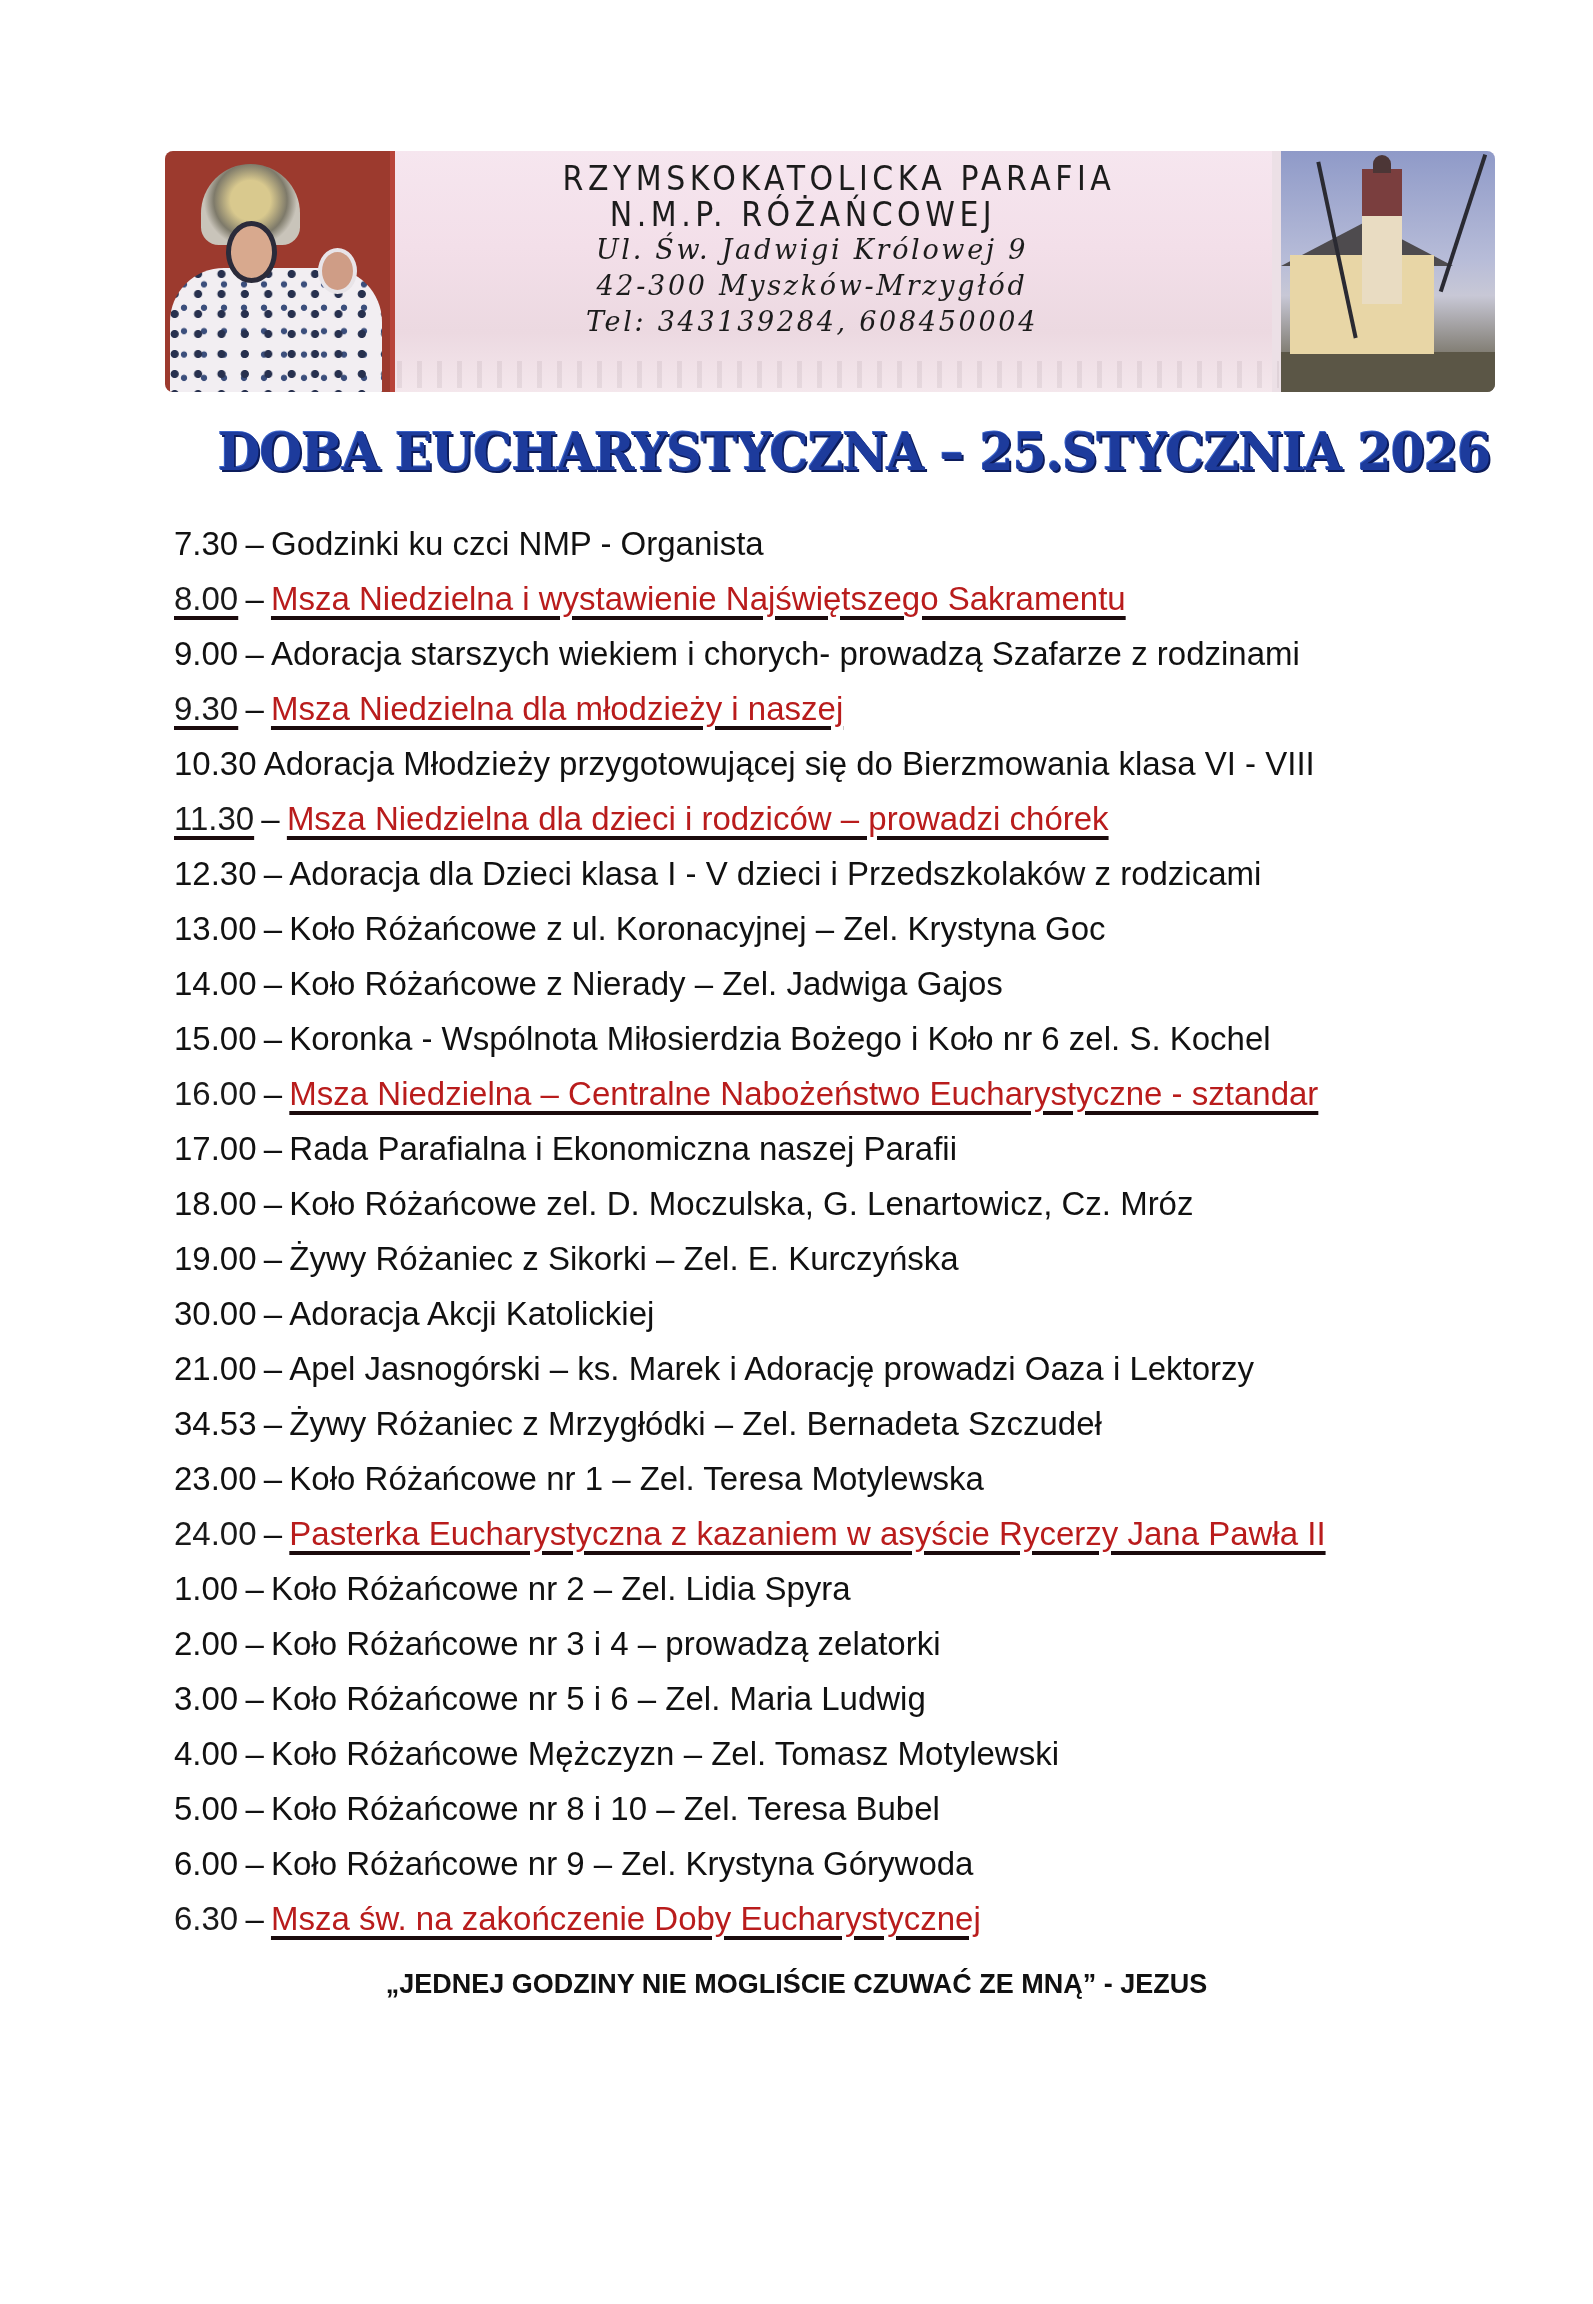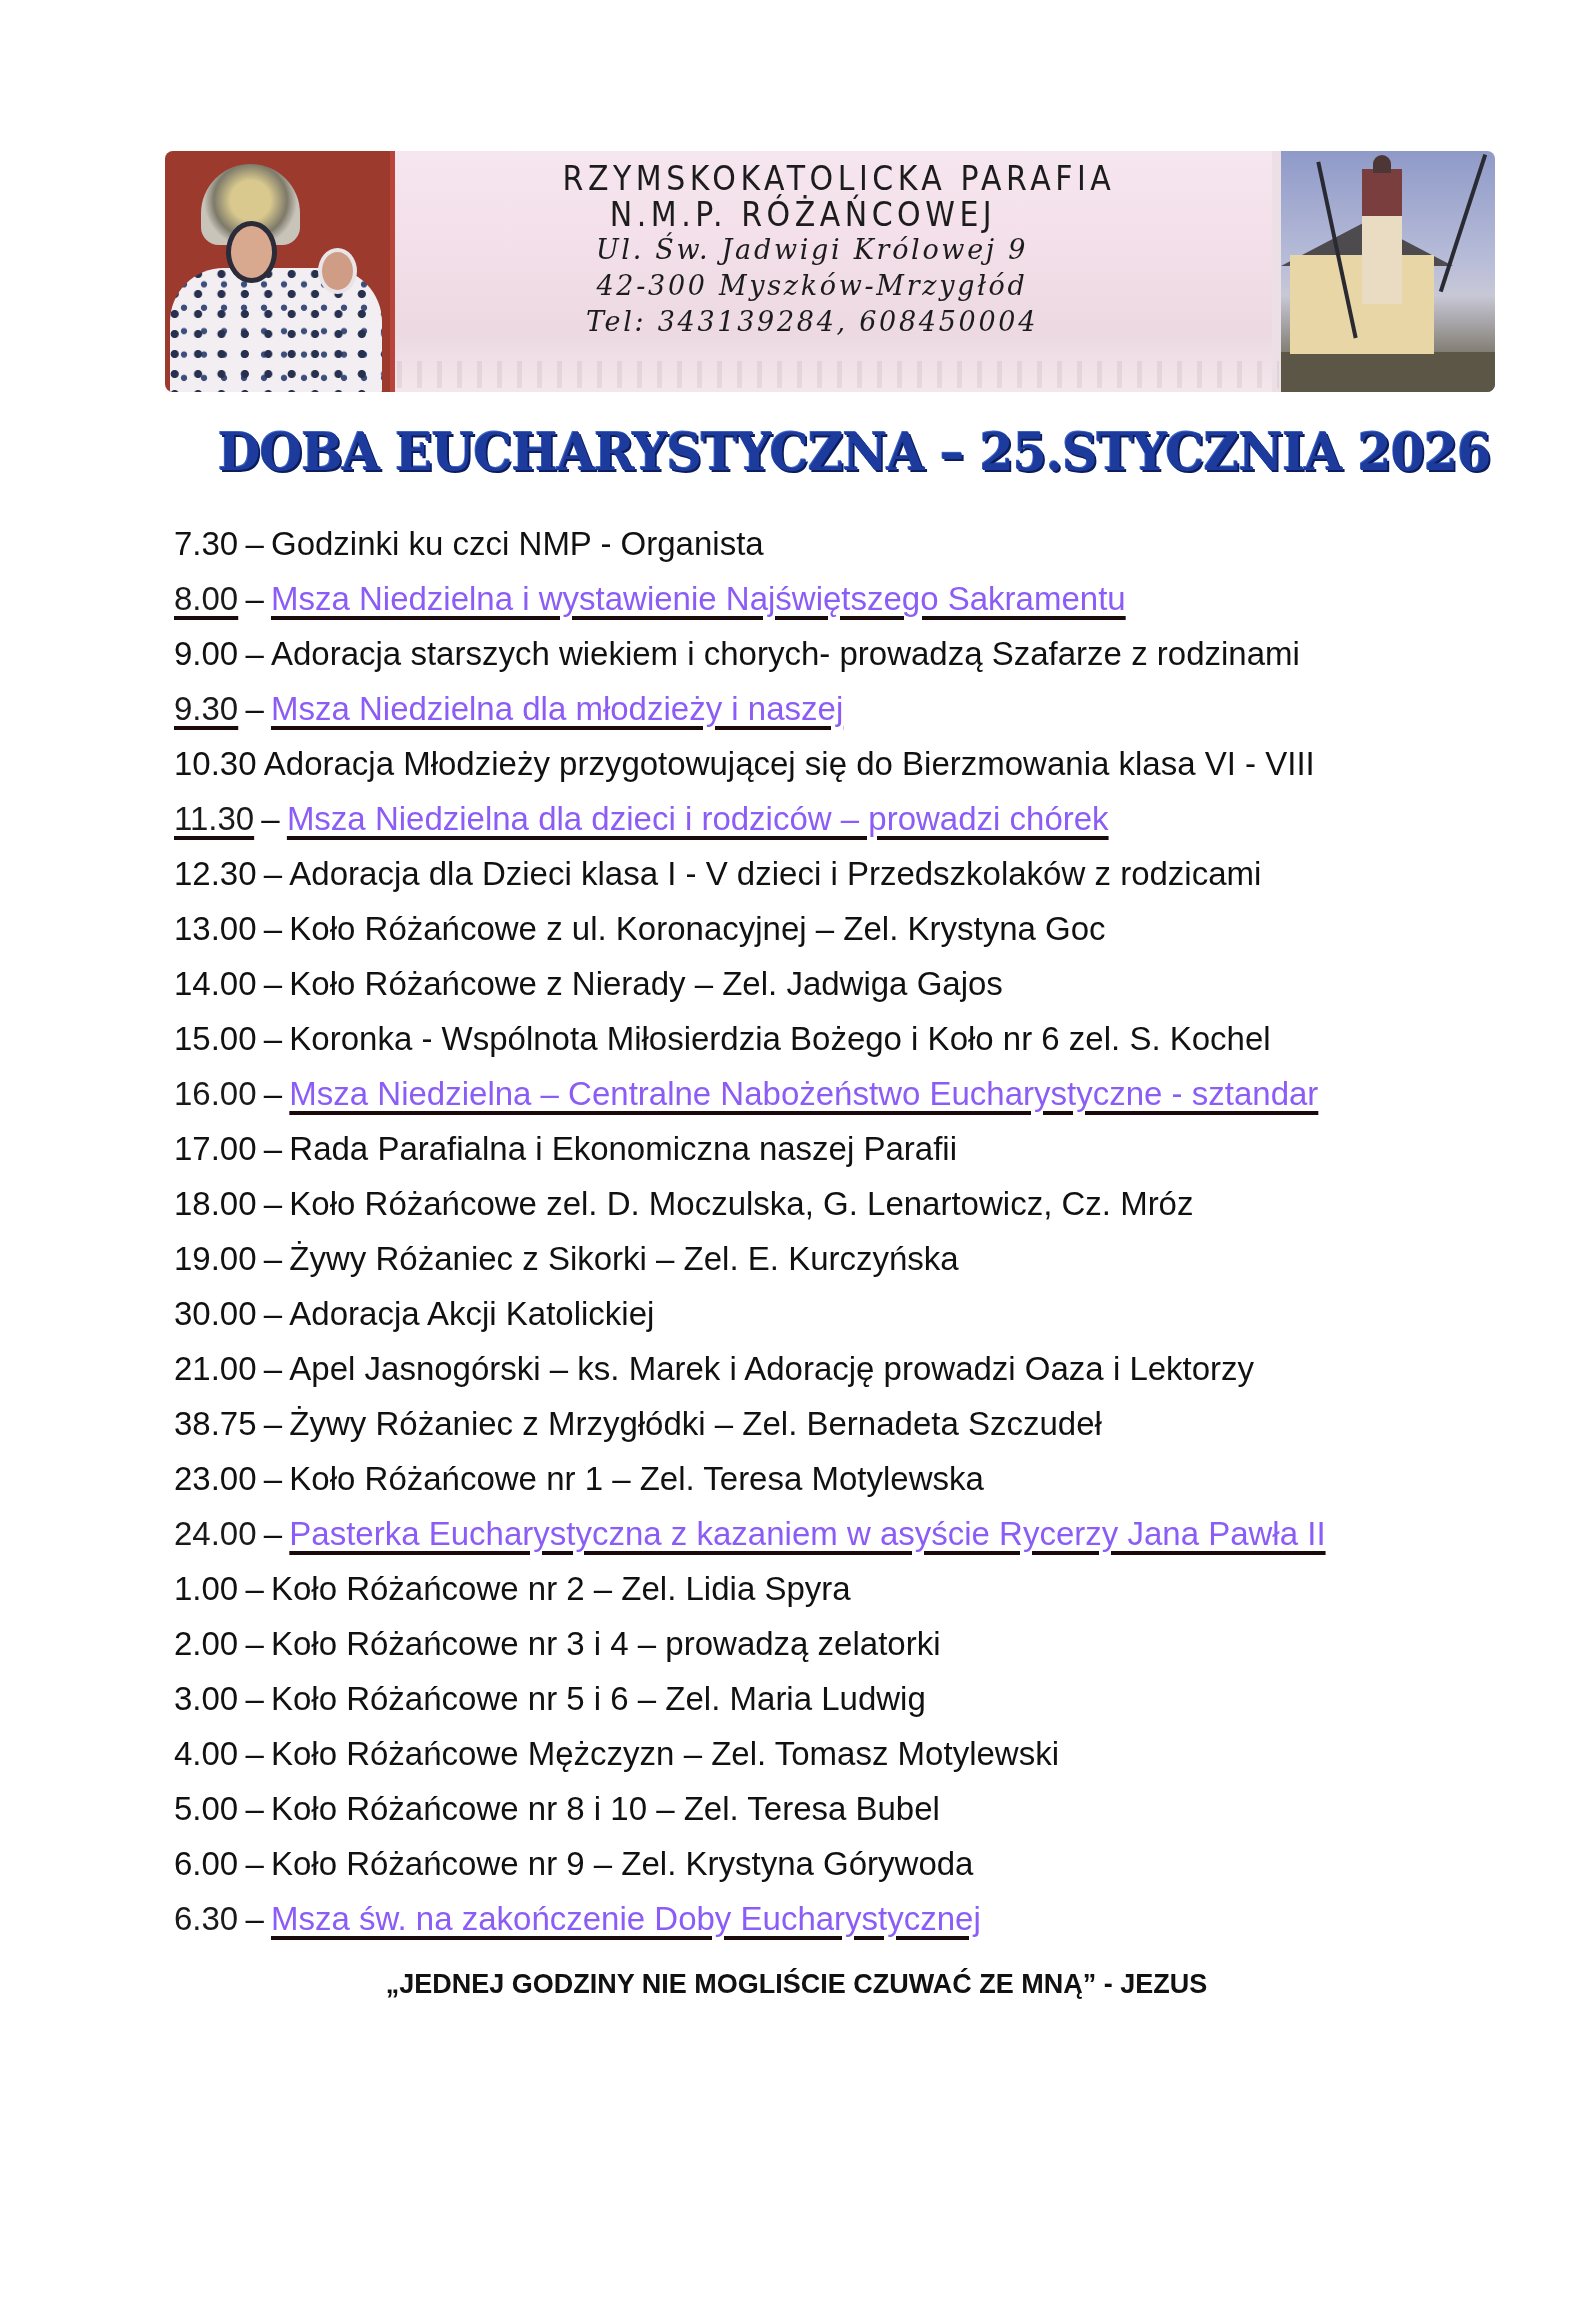--- a/index.html
+++ b/index.html
@@ -97,21 +97,21 @@
       position: absolute; left: 158px; top: 506px; width: 1350px;
       margin: 16px; padding: 0; list-style: none;
     }
     .row {
       height: 55px; line-height: 43px; font-size: 33px; white-space: nowrap;
       color: #111111; letter-spacing: 0;
     }
     .row .time, .row .sep, .row .desc { display: inline-block; }
     .row .sep { padding: 0 7.2px; }
     .row.mass .desc, .row.mass .time.u {
-      color: #8b5cf6;
+      color: #b91c1c;
       text-decoration: underline; text-decoration-color: #1a0a0c;
       text-decoration-thickness: 3.6px; text-underline-offset: 6.3px;
     }
     .row.mass .time { color: #1a1a1a; }
     .row.mass .time.u { color: #1a1a1a; }
     .row.nodash .sep { padding: 0 3.6px; }
     .quote {
       position: absolute; left: 0; width: 1593px; top: 1969px; text-align: center;
       font-size: 27px; font-weight: bold; color: #111111; letter-spacing: 0;
       transform: scaleY(1.05);
@@ -158,21 +158,21 @@
     <li class="row"><span class="time">12.30</span><span class="sep">–</span><span class="desc">Adoracja dla Dzieci klasa I - V dzieci i Przedszkolaków z rodzicami</span></li>
     <li class="row"><span class="time">13.00</span><span class="sep">–</span><span class="desc">Koło Różańcowe z ul. Koronacyjnej – Zel. Krystyna Goc</span></li>
     <li class="row"><span class="time">14.00</span><span class="sep">–</span><span class="desc">Koło Różańcowe z Nierady  – Zel. Jadwiga Gajos</span></li>
     <li class="row"><span class="time">15.00</span><span class="sep">–</span><span class="desc">Koronka - Wspólnota Miłosierdzia Bożego i Koło nr 6 zel. S. Kochel</span></li>
     <li class="row mass"><span class="time">16.00</span><span class="sep">–</span><span class="desc">Msza Niedzielna – Centralne Nabożeństwo Eucharystyczne - sztandar</span></li>
     <li class="row"><span class="time">17.00</span><span class="sep">–</span><span class="desc">Rada Parafialna i Ekonomiczna naszej Parafii</span></li>
     <li class="row"><span class="time">18.00</span><span class="sep">–</span><span class="desc">Koło Różańcowe zel. D. Moczulska, G. Lenartowicz, Cz. Mróz</span></li>
     <li class="row"><span class="time">19.00</span><span class="sep">–</span><span class="desc">Żywy Różaniec z Sikorki – Zel. E. Kurczyńska</span></li>
     <li class="row"><span class="time">30.00</span><span class="sep">–</span><span class="desc">Adoracja Akcji Katolickiej</span></li>
     <li class="row"><span class="time">21.00</span><span class="sep">–</span><span class="desc">Apel Jasnogórski – ks. Marek i Adorację prowadzi Oaza i Lektorzy</span></li>
-    <li class="row"><span class="time">38.75</span><span class="sep">–</span><span class="desc">Żywy Różaniec z Mrzygłódki – Zel. Bernadeta Szczudeł</span></li>
+    <li class="row"><span class="time">34.53</span><span class="sep">–</span><span class="desc">Żywy Różaniec z Mrzygłódki – Zel. Bernadeta Szczudeł</span></li>
     <li class="row"><span class="time">23.00</span><span class="sep">–</span><span class="desc">Koło Różańcowe nr 1 – Zel. Teresa Motylewska</span></li>
     <li class="row mass"><span class="time">24.00</span><span class="sep">–</span><span class="desc">Pasterka Eucharystyczna z kazaniem w asyście Rycerzy Jana Pawła II</span></li>
     <li class="row"><span class="time">1.00</span><span class="sep">–</span><span class="desc">Koło Różańcowe nr 2 – Zel. Lidia Spyra</span></li>
     <li class="row"><span class="time">2.00</span><span class="sep">–</span><span class="desc">Koło Różańcowe nr 3 i 4 – prowadzą zelatorki</span></li>
     <li class="row"><span class="time">3.00</span><span class="sep">–</span><span class="desc">Koło Różańcowe nr 5 i 6 – Zel. Maria Ludwig</span></li>
     <li class="row"><span class="time">4.00</span><span class="sep">–</span><span class="desc">Koło Różańcowe Mężczyzn – Zel. Tomasz Motylewski</span></li>
     <li class="row"><span class="time">5.00</span><span class="sep">–</span><span class="desc">Koło Różańcowe nr 8 i 10 – Zel. Teresa Bubel</span></li>
     <li class="row"><span class="time">6.00</span><span class="sep">–</span><span class="desc">Koło Różańcowe nr 9 – Zel. Krystyna Górywoda</span></li>
     <li class="row mass"><span class="time">6.30</span><span class="sep">–</span><span class="desc">Msza św. na zakończenie Doby Eucharystycznej</span></li>
   </ul>

